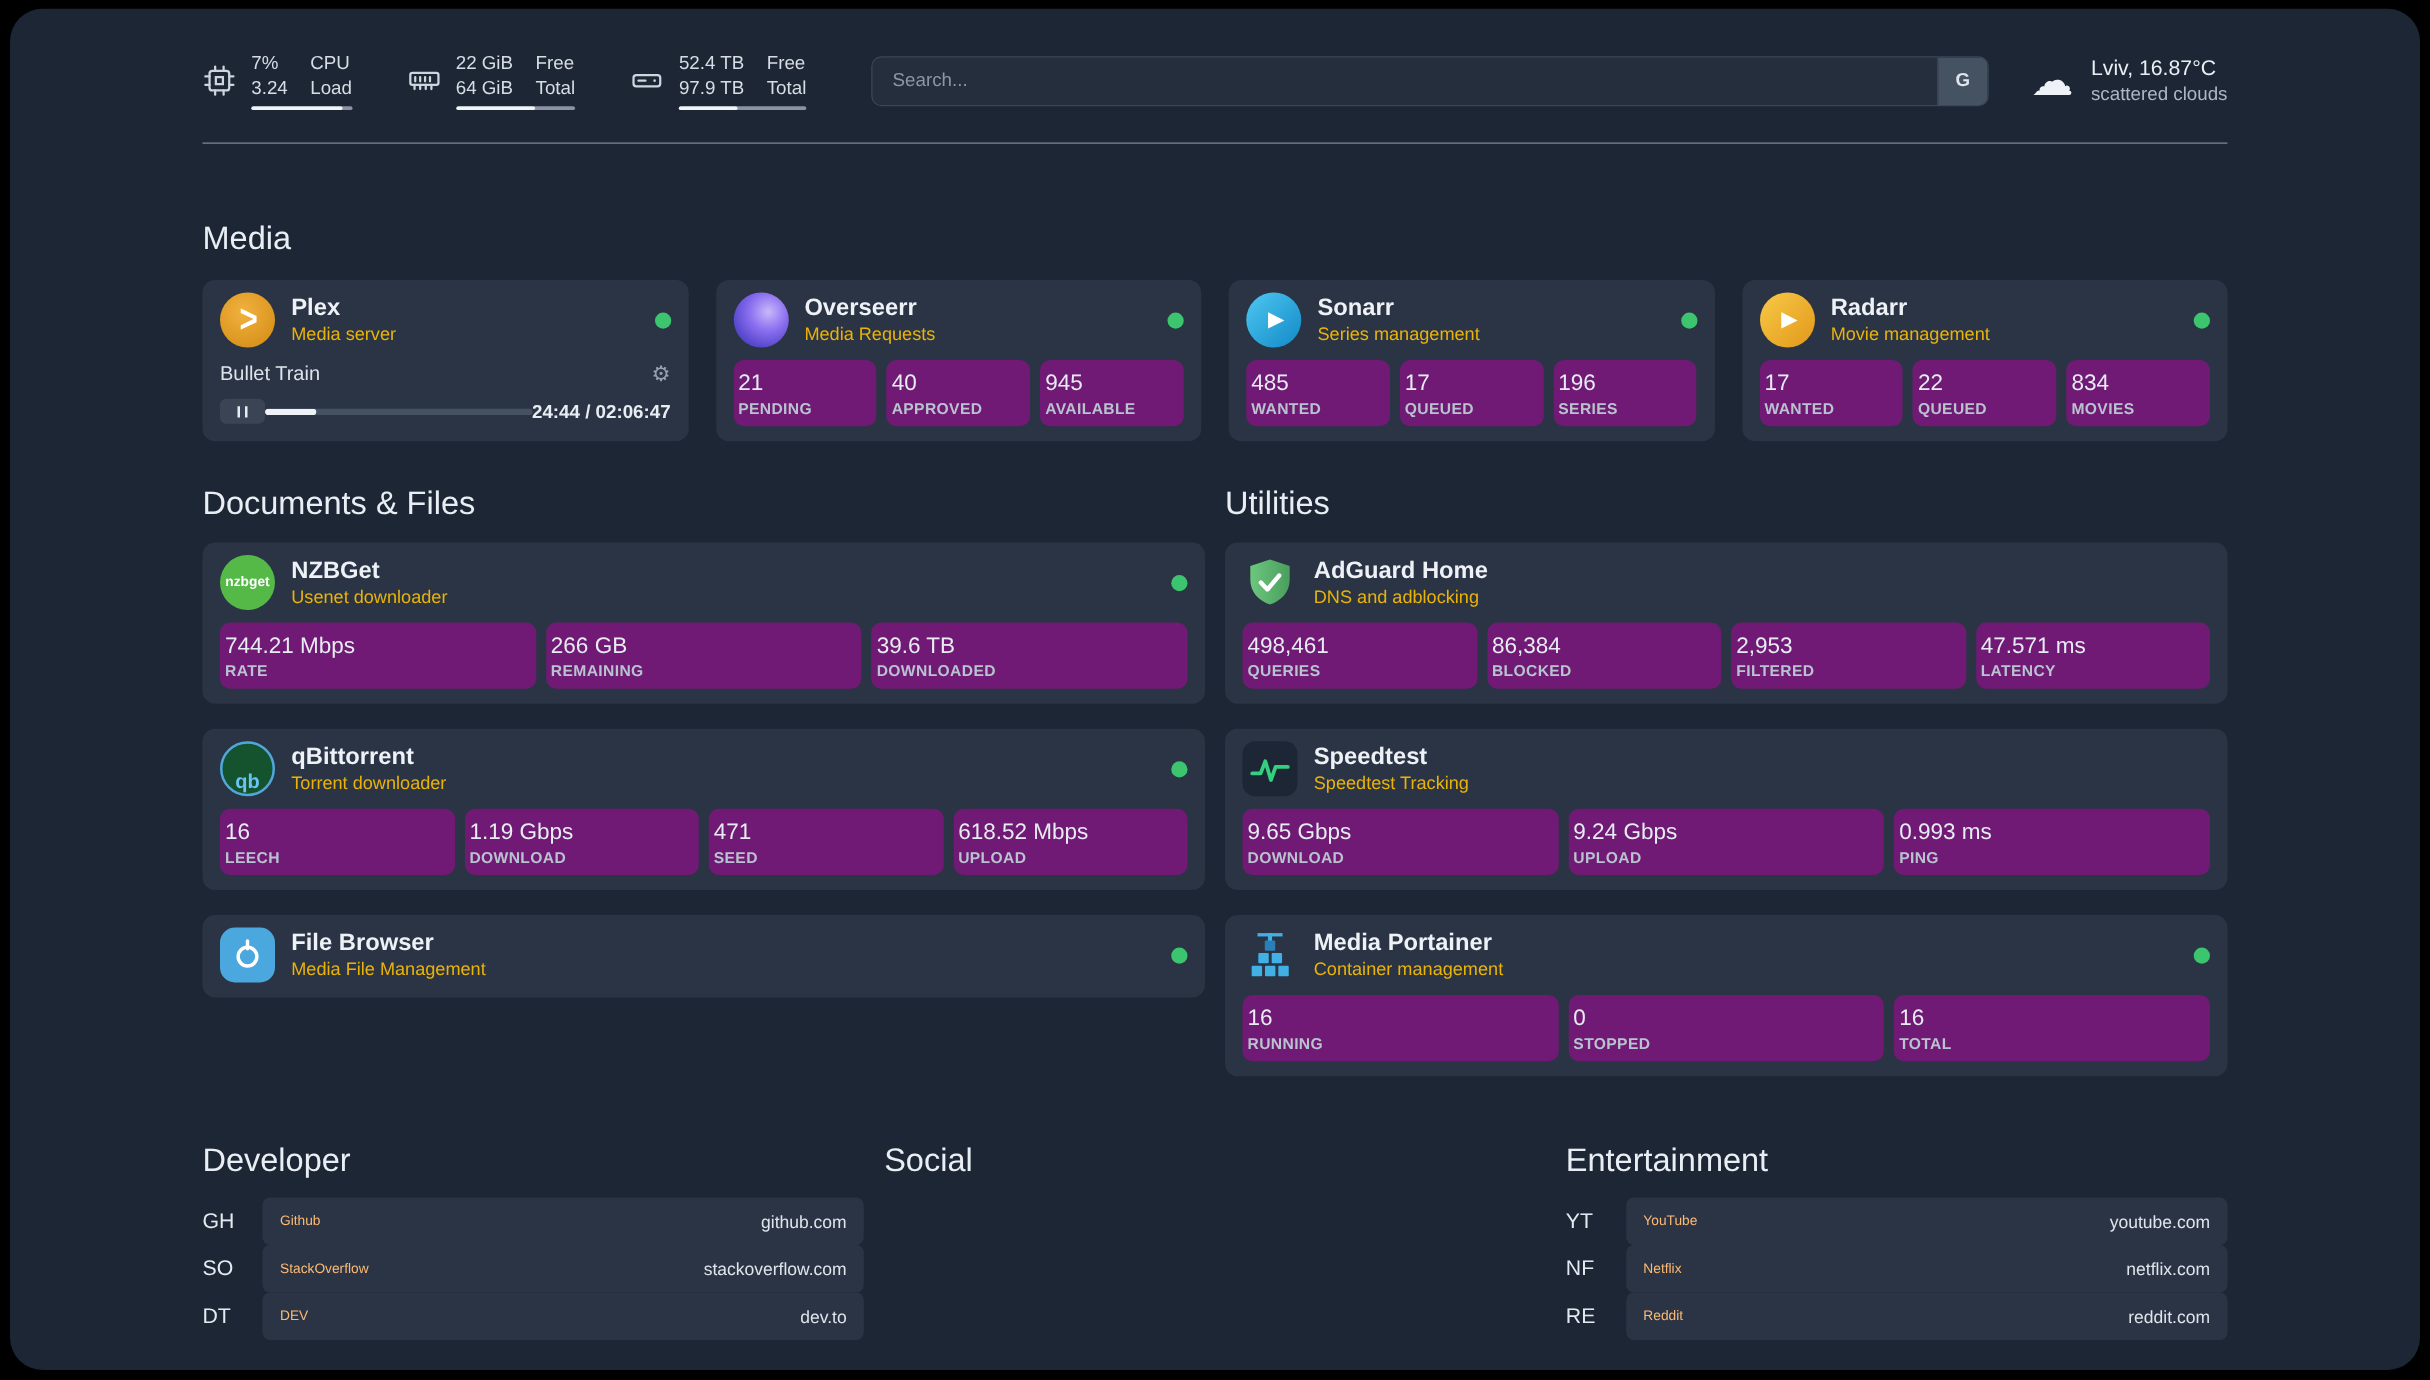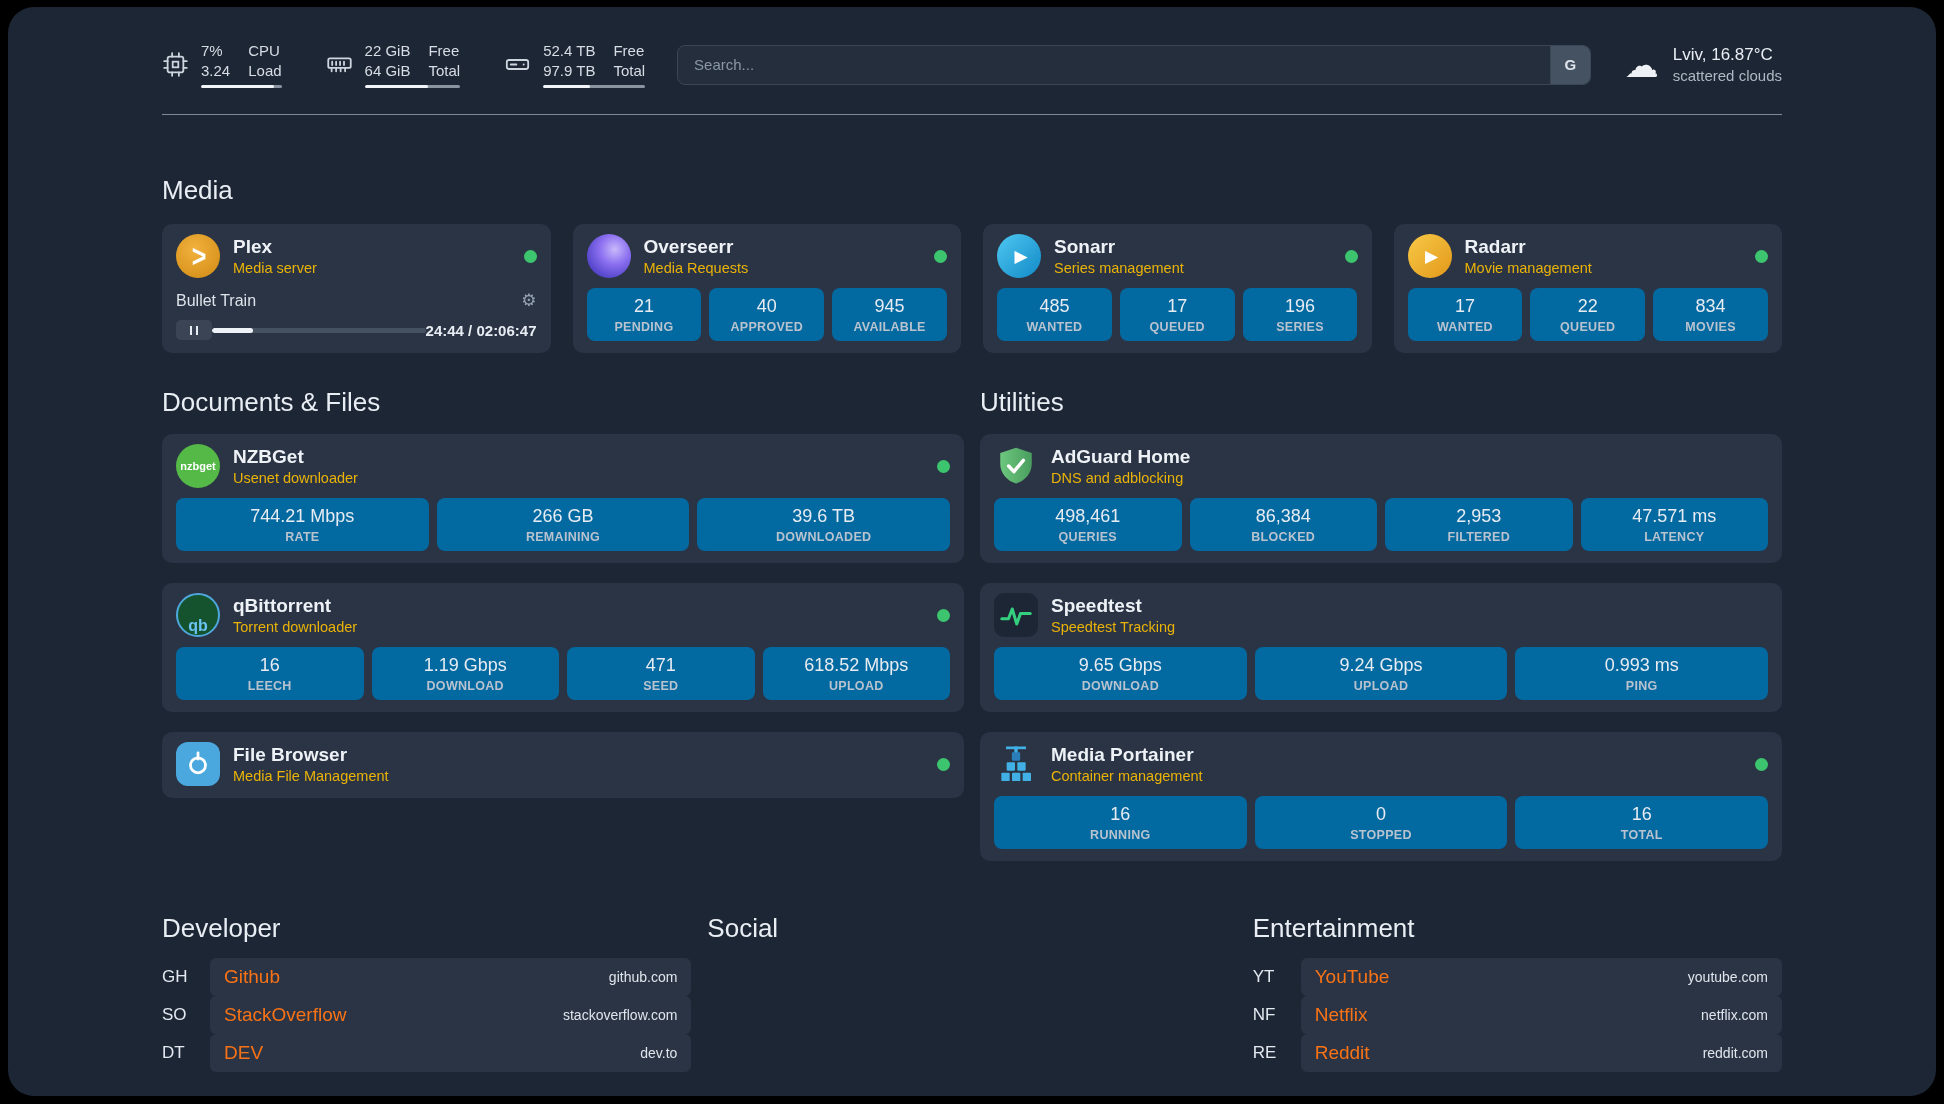--- a/index.html
+++ b/index.html
@@ -22,21 +22,21 @@
   .topbar { display: flex; align-items: center; }
   .monitors { display: flex; gap: 44px; }
   .monitor { display: flex; align-items: center; gap: 12px; }
   .mon-icon { color: #cdd5de; display: flex; align-items: center; }
   .mon-body { display: flex; flex-direction: column; }
   .mon-rows { display: flex; gap: 18px; }
   .mon-col { display: flex; flex-direction: column; font-size: 15px; line-height: 1.32; color: #d7dde5; }
   .mon-track { margin-top: 4px; height: 3.5px; background: #8a93a0; border-radius: 2px; overflow: hidden; }
   .mon-fill { height: 100%; background: #f2f5f8; border-radius: 2px; }
 
-  .searchwrap { flex: 1; display: flex; margin: 0 34px 0 32px; height: 40px;
+  .searchwrap { flex: 1; display: flex; margin: 0 34px 0 52px; height: 40px;
     background: #242e3d; border: 1px solid #3b4656; border-radius: 8px; overflow: hidden; }
   .search-input { flex: 1; background: transparent; border: none; outline: none;
     color: #cfd6de; font-size: 15px; padding: 0 16px; font-family: inherit; }
   .search-input::placeholder { color: #8b97a6; }
   .search-btn { width: 40px; background: #46516166; background: #46536388; display: flex; align-items: center;
     justify-content: center; color: #dfe5ec; font-size: 15px; font-weight: 600;
     background: #455262; cursor: pointer; border-left: 1px solid #3b4656; }
 
   .weather { display: flex; align-items: center; gap: 14px; }
   .weather-icon { font-size: 34px; color: #eef2f6; line-height: 1; }
@@ -56,21 +56,21 @@
   
   .card { background: #2b3444; border-radius: 10px; padding: 10px 14px 12px 14px;
     display: flex; flex-direction: column; gap: 10px; cursor: pointer; }
   .card-header { display: flex; align-items: center; gap: 13px; }
   .card-titles { display: flex; flex-direction: column; justify-content: space-between; }
   .card-title { font-size: 19px; font-weight: 600; color: #eef2f7; line-height: 1.2; }
   .card-sub { font-size: 14.5px; color: #eab308; margin-top: 2px; }
   .status-dot { width: 13px; height: 13px; border-radius: 50%; background: #3cc46e; margin-left: auto; }
 
   .stats { display: flex; gap: 8px; margin-top: auto; }
-  .stat { flex: 1; background: #0369a1; border-radius: 8px; padding: 8px 4px 7px 4px; text-align: center; }
+  .stat { flex: 1; background: #701a75; border-radius: 8px; padding: 8px 4px 7px 4px; text-align: left; }
   .stat-value { font-size: 18px; color: #e7ecf2; }
   .stat-label { font-size: 12.5px; font-weight: 700; color: #b9c3cf; margin-top: 3px; letter-spacing: 0.3px; }
 
   
   .app-icon { width: 44px; height: 44px; border-radius: 50%; flex: 0 0 auto;
     display: flex; align-items: center; justify-content: center; font-weight: 700; }
   .icon-plex { background: radial-gradient(circle at 42% 35%, #f2b13e, #cf8a12); color: #fff; font-size: 25px; }
   .icon-plex .chev { transform: scaleY(1.25); display: block; margin-left: 2px; }
   .icon-overseerr { background: radial-gradient(circle at 63% 35%, #c9b8fa 0%, #8b6ff0 38%, #4f41c6 78%); }
   .icon-sonarr { background: linear-gradient(135deg, #4ec8f2, #1289c6); color: #fff; font-size: 17px; padding-left: 4px; }
@@ -95,21 +95,21 @@
   .player-time { font-size: 15px; color: #e8edf3; font-weight: 600; white-space: nowrap; }
 
   
   .bookmarks { margin-top: 52px; display: grid; grid-template-columns: repeat(3, 1fr); gap: 16px; align-items: start; }
   .bm-rows { margin-top: 14px; display: flex; flex-direction: column; }
   .bm-row { display: flex; align-items: center; gap: 14px; }
   .bm-abbr { width: 34px; font-size: 17px; color: #e3e9f0; font-weight: 500; flex: 0 0 auto; }
   .bm-pill { flex: 1; height: 38px; background: #2b3444; border-radius: 6px;
     display: flex; align-items: center; justify-content: space-between;
     padding: 0 14px; cursor: pointer; }
-  .bm-name { font-size: 19px; color: #f97316; }
+  .bm-name { font-size: 11px; color: #fdba74; }
   .bm-domain { font-size: 14px; color: #dfe5ec; }
 
   svg.line-ic { stroke: #cdd5de; fill: none; stroke-width: 1.6; stroke-linecap: round; }
 </style>
 </head>
 <body>
 
 <div class="app">
   <div class="container">
 

